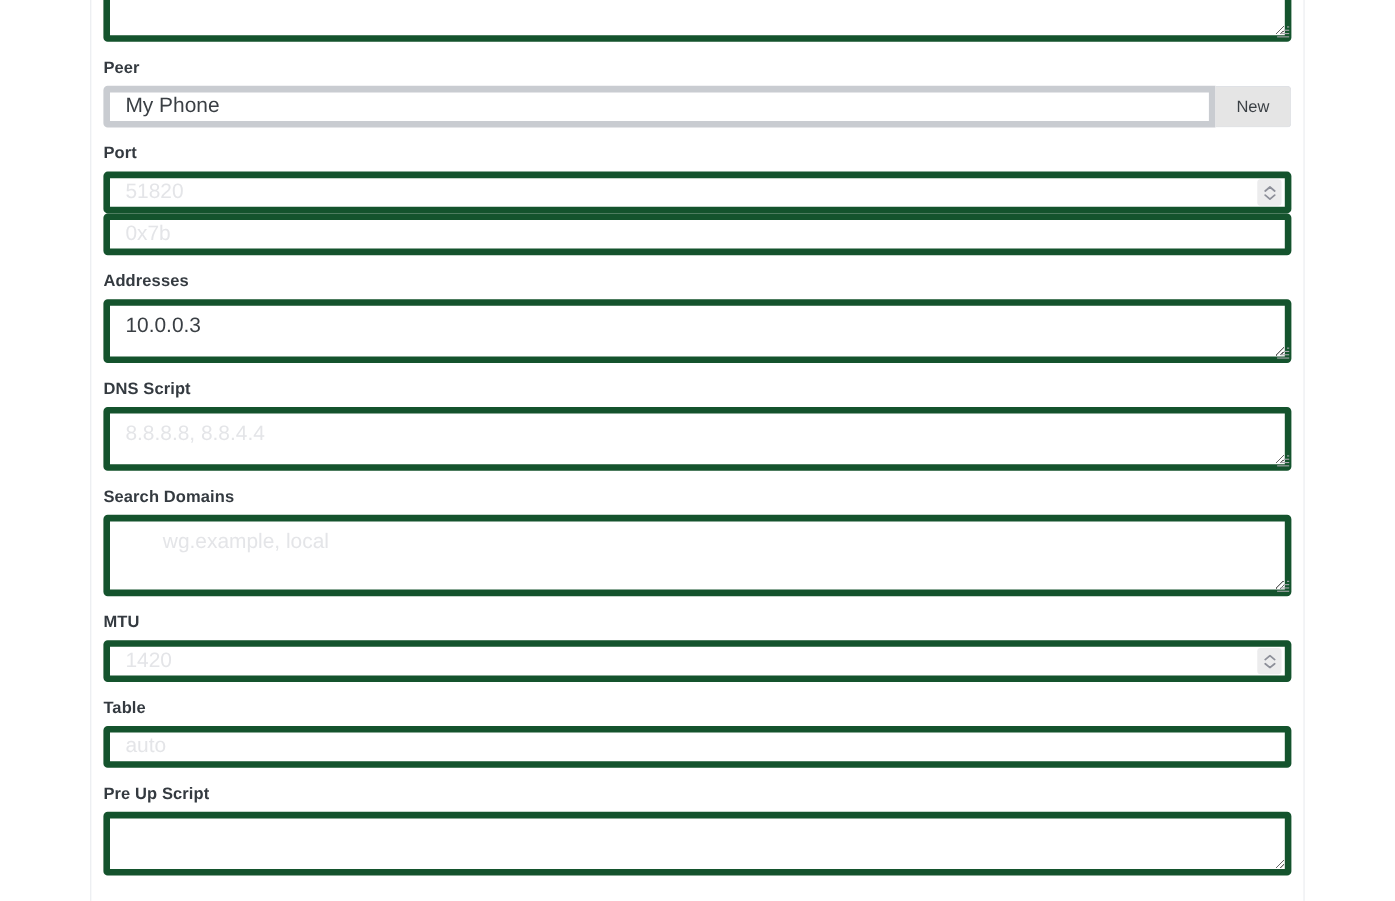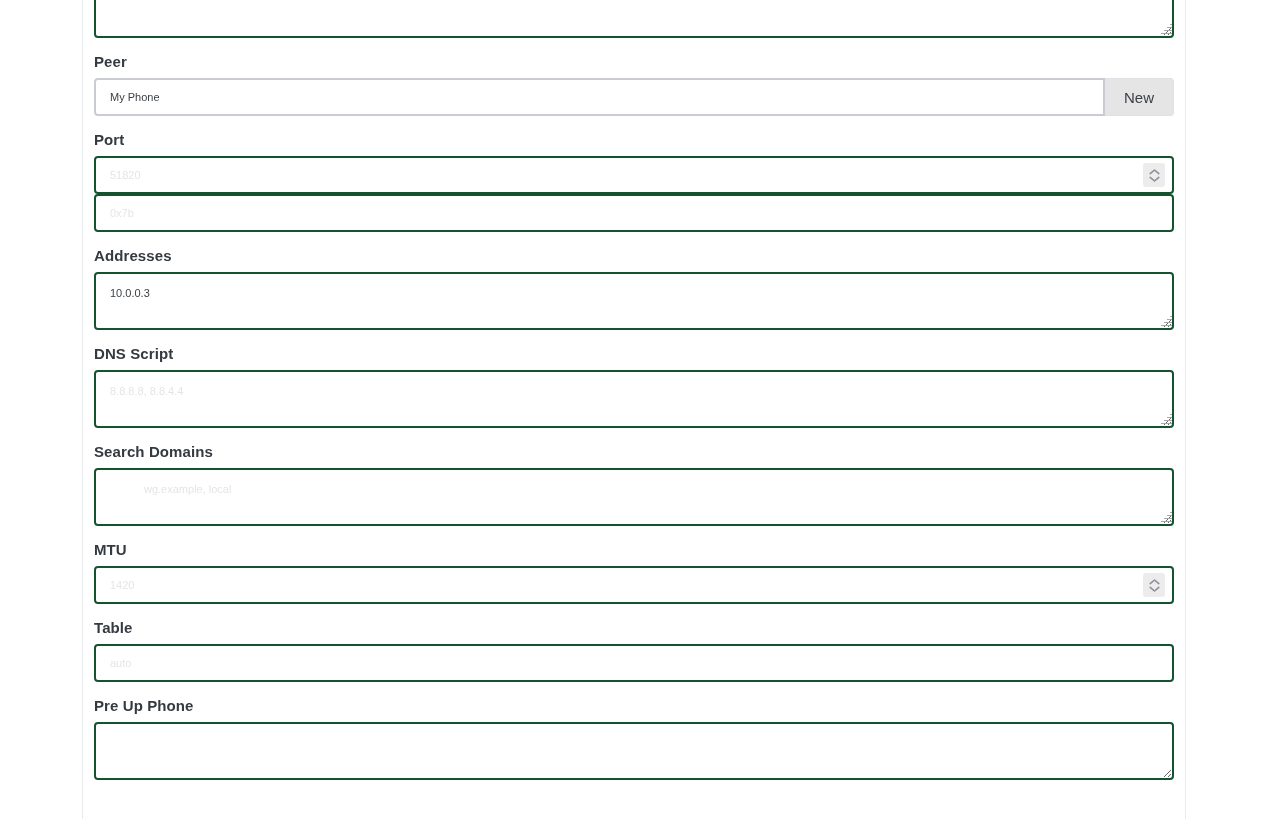--- a/index.html
+++ b/index.html
@@ -43,25 +43,25 @@
     color: #343a40;
     letter-spacing: .1px;
     line-height: 20px;
     margin: 0 0 6px 0;
     padding-top: 14px;
   }
 
   .control {
     display: block;
     width: 1080px;
-    border: 2px solid #14532d;
+    border: 6px solid #14532d;
     border-radius: 4px;
     background: #ffffff;
     font-family: "Liberation Sans", sans-serif;
-    font-size: 11px;
+    font-size: 19px;
     color: #3a3f44;
     padding: 0 14px;
     outline: none;
   }
   .control::placeholder { color: #e4e5e8; opacity: 1; }
 
   input.control {
     height: 38px;
     line-height: 36px;
   }
@@ -220,21 +220,21 @@
             <i></i>
             <i></i>
             <i></i>
         </span>
       </div>
     </div>
 
     <div class="field">
       <label class="label">Search Domains</label>
       <div class="ta-wrap">
-        <textarea class="control" rows="2" style="height: 58px; padding-left: 48px;" placeholder="wg.example, local"></textarea>
+        <textarea class="control" rows="2" style="height: 74px; padding-left: 48px;" placeholder="wg.example, local"></textarea>
         <span class="grip">
           <i></i>
             <i></i>
             <i></i>
             <i></i>
         </span>
       </div>
     </div>
 
     <div class="field">
@@ -251,20 +251,20 @@
         </span>
       </div>
     </div>
 
     <div class="field">
       <label class="label">Table</label>
       <input class="control" type="text" placeholder="auto" style="">
     </div>
 
     <div class="field">
-      <label class="label">Pre Up Phone</label>
+      <label class="label">Pre Up Script</label>
       <div class="ta-wrap">
         <textarea class="control" rows="2" style="height: 58px;" placeholder=""></textarea>
       </div>
     </div>
 
   </div>
 </div>
 
 </body></html>

